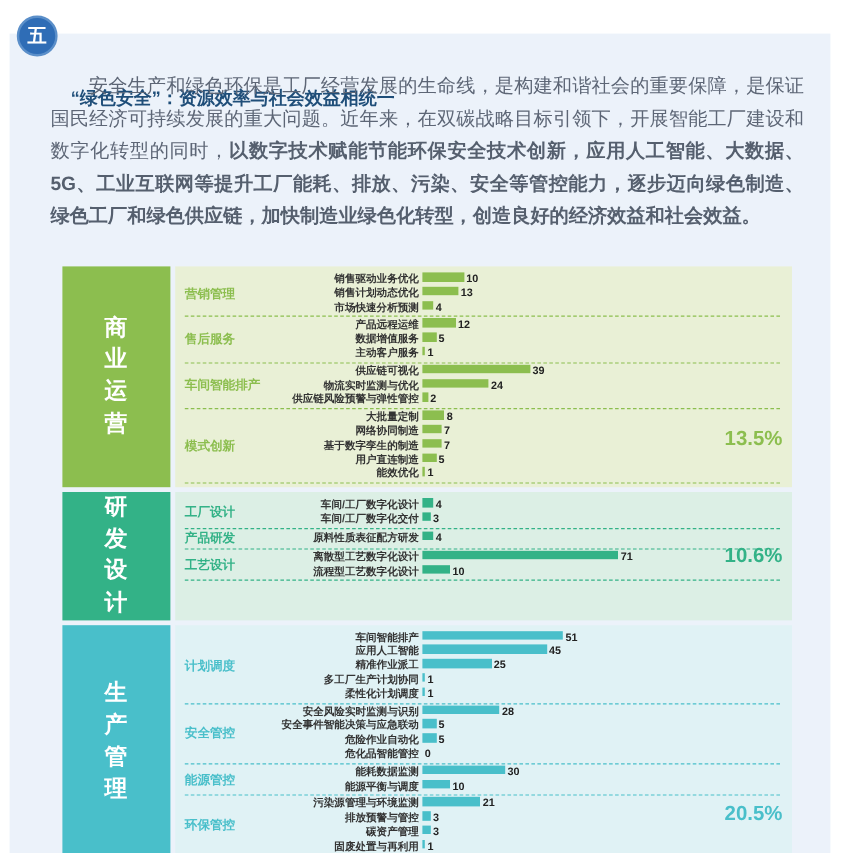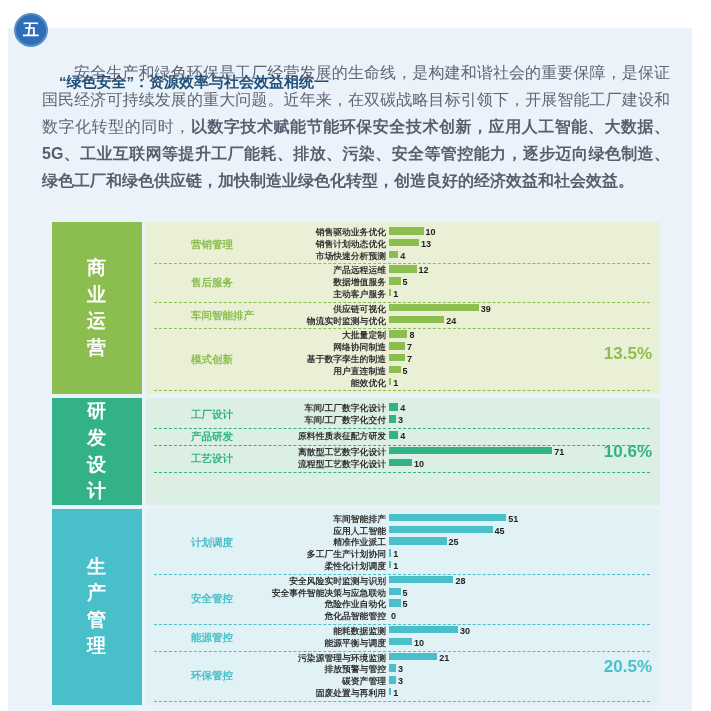--- a/index.html
+++ b/index.html
@@ -37,21 +37,21 @@
   .block span{
     display:block;width:38px;text-align:center;color:#fff;
     font-size:19px;font-weight:700;line-height:1.4;letter-spacing:1px;
   }
   .panel{
     flex:1;position:relative;box-sizing:border-box;
     padding:4px 10px 3px 8px;background:var(--pb);
   }
   .group{display:flex;align-items:center;border-bottom:1px dashed var(--c);padding:1px 0;}
   .group:last-child{border-bottom:none;}
-  .cat{width:80px;flex:none;font-size:10.5px;font-weight:700;color:var(--c);margin-left:37px;}
+  .cat{width:80px;flex:none;font-size:10.5px;font-weight:700;color:var(--c);}
   .rows{flex:1;min-width:0;}
   .row{display:flex;align-items:flex-start;height:11.8px;}
   .ilabel{
     width:115px;flex:none;text-align:right;font-size:8.8px;font-weight:700;
     color:#333;padding-right:3px;white-space:nowrap;
   }
   .bar{height:7.5px;flex:none;background:var(--c);}
   .val{font-size:9px;font-weight:700;color:#222;margin-left:2px;}
   .percent{position:absolute;right:8px;font-size:17px;font-weight:700;color:var(--c);}
   .pct0{bottom:30px;}
@@ -117,20 +117,25 @@
               <div class="row">
                 <div class="ilabel">供应链可视化</div>
                 <div class="bar" style="width: 89.7px;"></div>
                 <div class="val">39</div>
               </div>
               <div class="row">
                 <div class="ilabel">物流实时监测与优化</div>
                 <div class="bar" style="width: 55.2px;"></div>
                 <div class="val">24</div>
               </div>
+              <div class="row">
+                <div class="ilabel">供应链风险预警与弹性管控</div>
+                <div class="bar" style="width: 4.6px;"></div>
+                <div class="val">2</div>
+              </div>
             </div>
           </div>
           <div class="group">
             <div class="cat">模式创新</div>
             <div class="rows">
               <div class="row">
                 <div class="ilabel">大批量定制</div>
                 <div class="bar" style="width: 18.4px;"></div>
                 <div class="val">8</div>
               </div>

